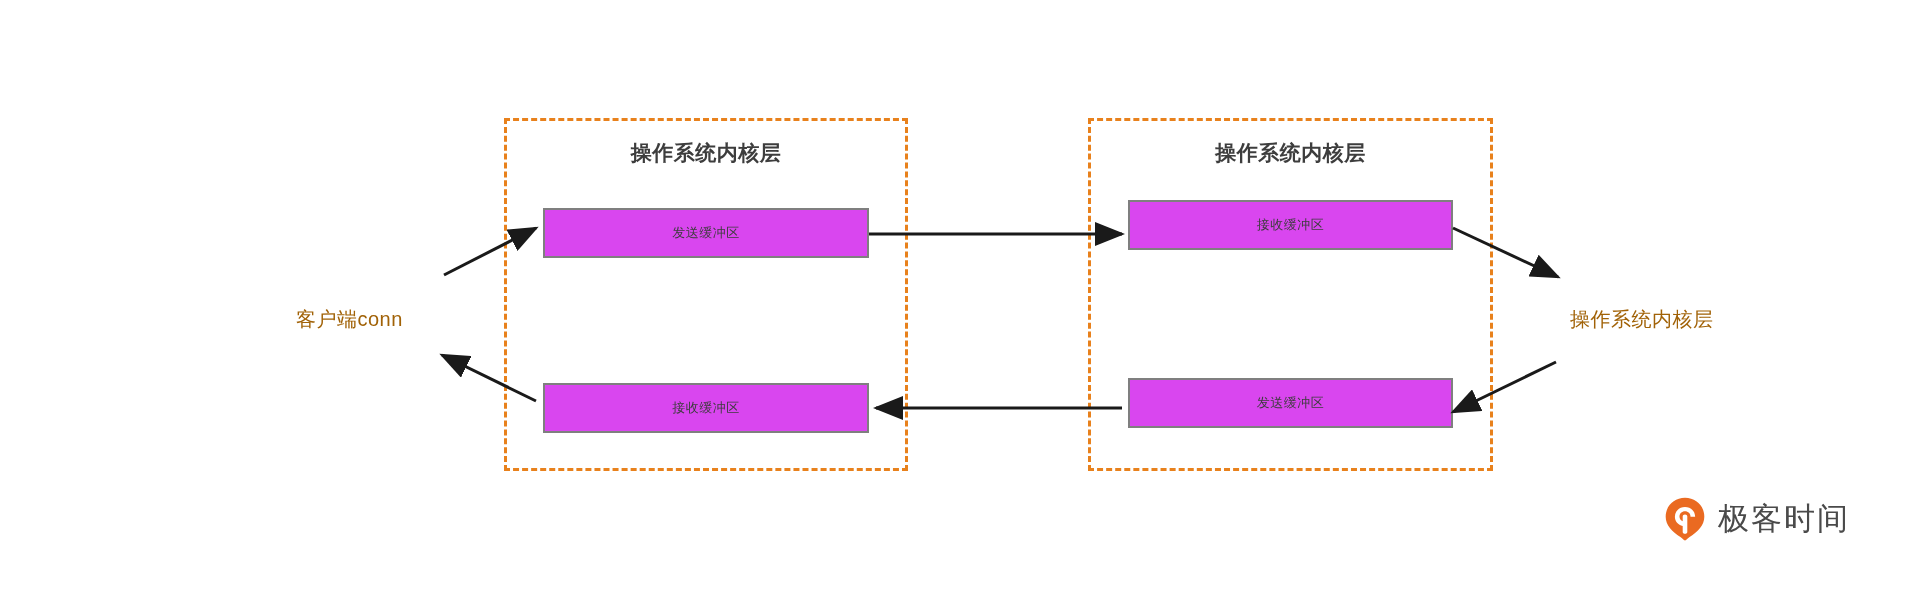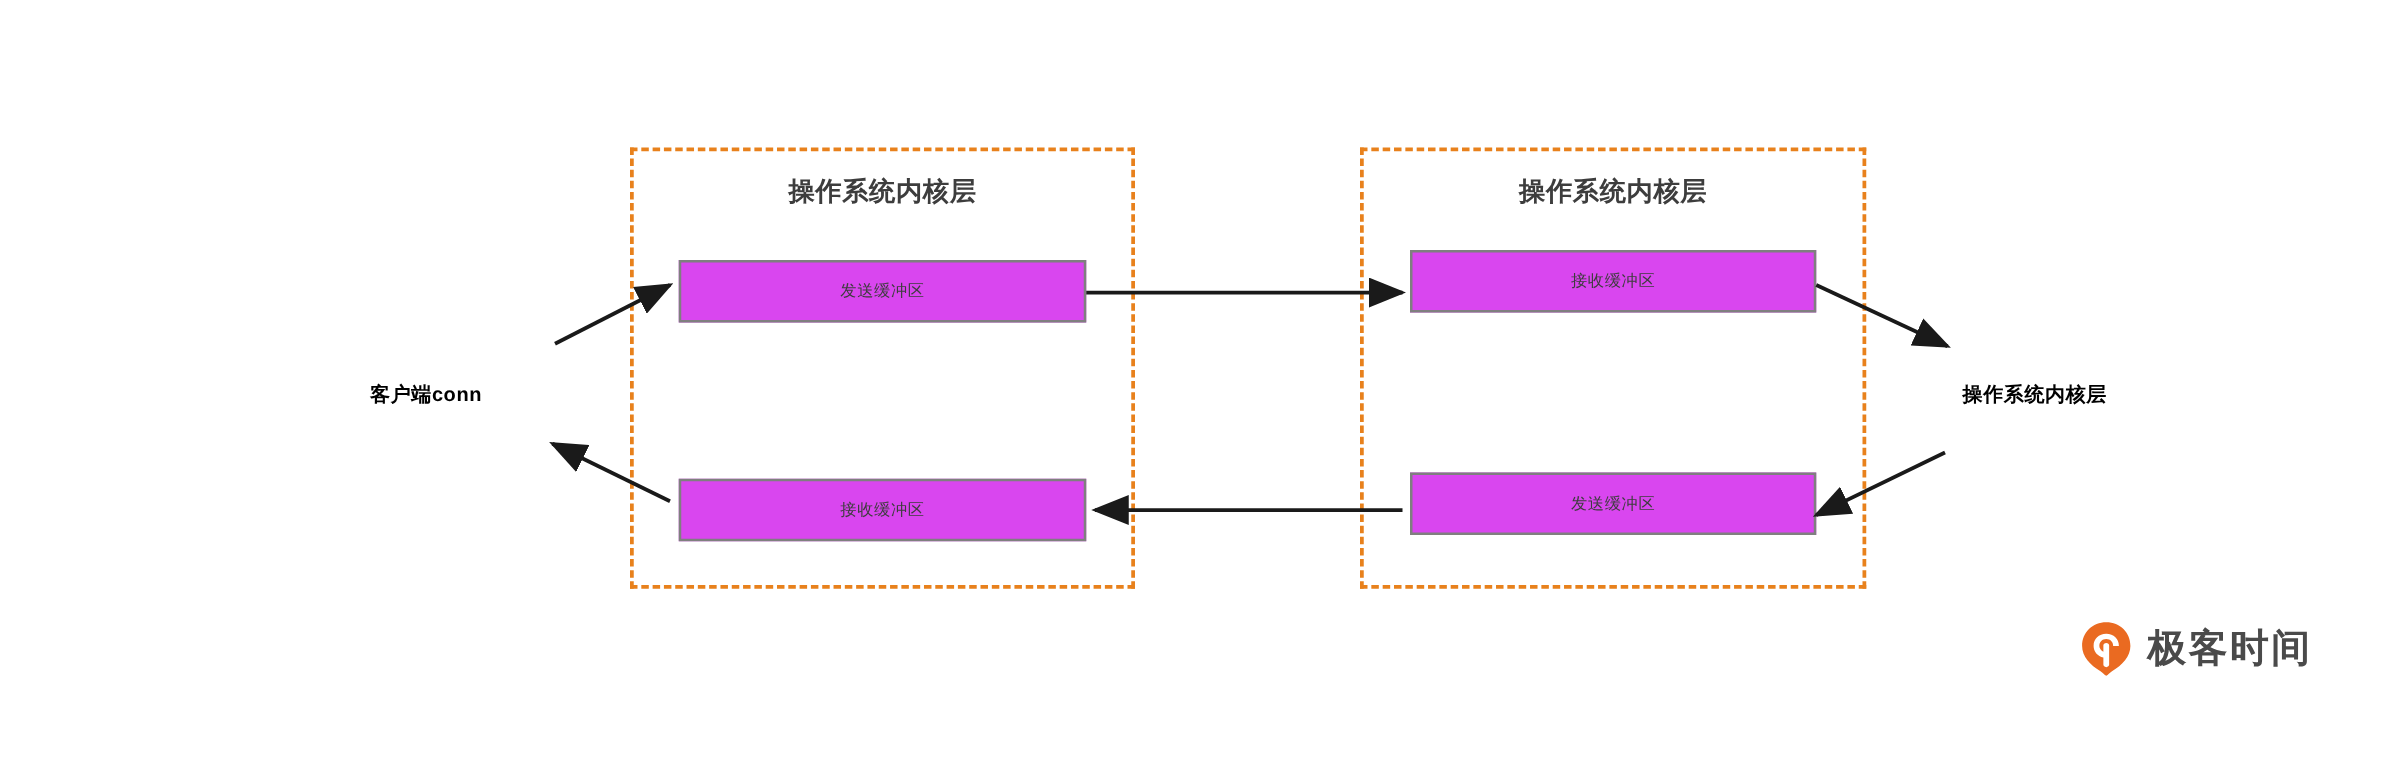--- a/index.html
+++ b/index.html
@@ -56,23 +56,23 @@
     white-space: nowrap;
   }
   #box-send-left    { left: 543px;  top: 208px; width: 326px; height: 50px; }
   #box-recv-right   { left: 1128px; top: 200px; width: 325px; height: 50px; }
   #box-recv-left    { left: 543px;  top: 383px; width: 326px; height: 50px; }
   #box-send-right   { left: 1128px; top: 378px; width: 325px; height: 50px; }
 
   
   .endpoint-label {
     position: absolute;
-    font-size: 16px;
-    font-weight: bold;
-    color: #000000;
+    font-size: 20px;
+    font-weight: normal;
+    color: #a16207;
     letter-spacing: 0.5px;
     white-space: nowrap;
   }
   #label-client { left: 296px;  top: 306px; }
   #label-server { left: 1570px; top: 306px; }
 
   
   #arrow-layer {
     position: absolute;
     left: 0; top: 0;
@@ -90,21 +90,21 @@
     align-items: center;
     gap: 10px;
   }
   #brand-mark {
     width: 46px;
     height: 46px;
     flex: 0 0 auto;
   }
   #brand-text {
     font-size: 31px;
-    font-weight: bold;
+    font-weight: normal;
     color: #4a4a4a;
     letter-spacing: 2px;
     white-space: nowrap;
   }
 </style>
 </head>
 <body>
 
 <div id="canvas">
 

